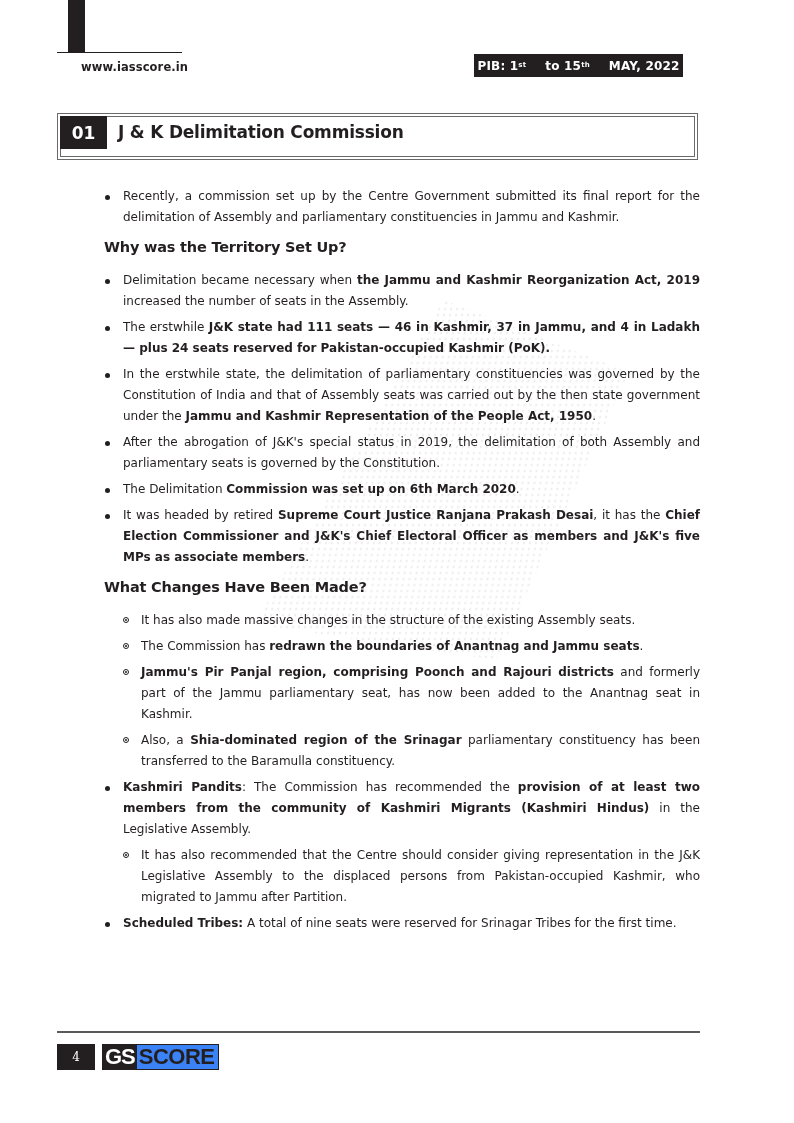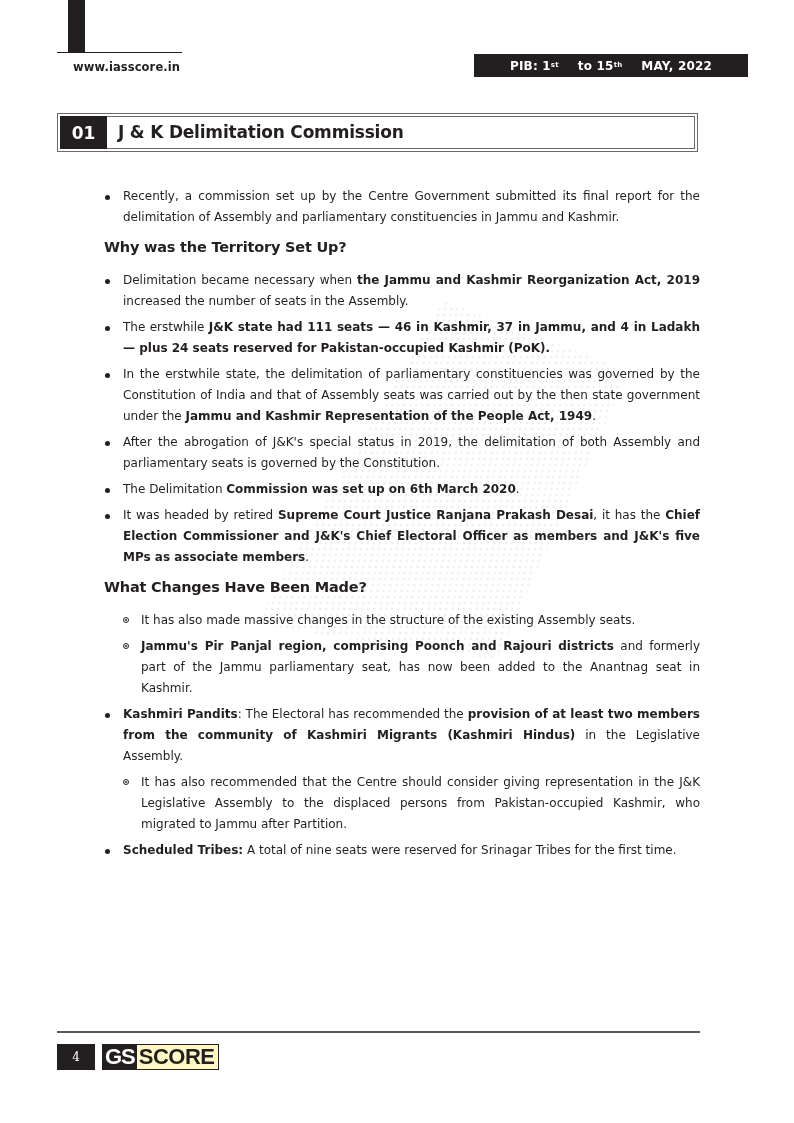--- a/index.html
+++ b/index.html
@@ -1,24 +1,24 @@
 <!DOCTYPE html>
 <html><head>
 <meta charset="utf-8">
 <style>
   html, body { margin:0; padding:0; background:#ffffff; }
   body { width:794px; height:1123px; position:relative; overflow:hidden;
          font-family:"DejaVu Sans", "Liberation Sans", sans-serif; color:#231f20; }
   .top-bar { position:absolute; left:68px; top:0; width:17px; height:53px; background:#231f20; }
   .top-rule { position:absolute; left:57px; top:52px; width:125px; height:1px; background:#231f20; }
-  .site-url { position:absolute; left:73px; top:60px; font-size:11.5px; font-weight:bold; color:#231f20; letter-spacing:0.1px; }
-  .issue-badge { position:absolute; left:474px; top:54px; width:274px; height:23px; background:#231f20; color:#fff;
+  .site-url { position:absolute; left:81px; top:60px; font-size:11.5px; font-weight:bold; color:#231f20; letter-spacing:0.1px; }
+  .issue-badge { position:absolute; left:474px; top:54px; width:209px; height:23px; background:#231f20; color:#fff;
                  font-size:12px; font-weight:bold; display:flex; align-items:center; justify-content:center; letter-spacing:0.2px; }
   .issue-badge sup { font-size:7px; position:relative; top:-1px; margin-right:19px; }
-  .section-header { position:absolute; left:57px; top:113px; width:641px; height:39px; border:1px solid #6a6a6a;
+  .section-header { position:absolute; left:57px; top:113px; width:641px; height:47px; border:1px solid #6a6a6a;
                     box-sizing:border-box; background:#fff;text-decoration:underline; }
   .section-header .inner { position:absolute; left:2px; top:2px; right:2px; bottom:2px; border:1px solid #6a6a6a; }
   .section-num { position:absolute; left:2px; top:2px; width:47px; height:33px; background:#231f20; color:#fff;
                  font-size:17px; font-weight:bold; display:flex; align-items:center; justify-content:center; }
   .section-title { position:absolute; left:60px; top:8px; font-size:17px; font-weight:bold; color:#231f20; letter-spacing:-0.2px; }
   .watermark { position:absolute; left:280px; top:300px; width:330px; height:360px; pointer-events:none;
                background-image:radial-gradient(circle, rgba(0,0,0,0.07) 1.1px, transparent 1.3px);
                background-size:6px 6px;
                clip-path: polygon(40% 0, 100% 20%, 75% 100%, 0 90%);
                transform:skewX(-10deg); opacity:0.9; }
@@ -31,21 +31,21 @@
   li.bullet::before { content:""; position:absolute; left:1px; top:9px; width:5px; height:5px; border-radius:50%; background:#231f20; }
   li.sub { position:relative; padding-left:37px; margin-bottom:5px; text-align:justify; }
   li.sub .sub-icon { position:absolute; left:19px; top:7px; width:6px; height:6px; border:1px solid #231f20; border-radius:50%; box-sizing:border-box; }
   li.sub .sub-icon::after { content:""; position:absolute; left:1px; top:1px; width:2px; height:2px; border-radius:50%; background:#231f20; }
   b { font-weight:bold; }
   .bottom-rule { position:absolute; left:57px; top:1031px; width:643px; height:2px; background:#5a5a5a; }
   .page-num { position:absolute; left:57px; top:1044px; width:38px; height:26px; background:#231f20; color:#fff;
               font-family:"DejaVu Serif", serif; font-size:12px; display:flex; align-items:center; justify-content:center; }
   .logo { position:absolute; left:102px; top:1044px; height:26px; border:1px solid #231f20; display:flex; box-sizing:border-box; }
   .logo .gs { background:#231f20; color:#fff; font-weight:bold; font-size:22px; line-height:24px; padding:0 2px; letter-spacing:-1px; font-family:"Liberation Sans", sans-serif;text-align:right; }
-  .logo .score { background:#fef9c3; color:#231f20; font-weight:bold; font-size:22px; line-height:24px; padding:0 3px 0 2px; letter-spacing:-0.5px; font-family:"Liberation Sans", sans-serif; }
+  .logo .score { background:#3b82f6; color:#231f20; font-weight:bold; font-size:22px; line-height:24px; padding:0 3px 0 2px; letter-spacing:-0.5px; font-family:"Liberation Sans", sans-serif; }
 </style>
 </head>
 <body>
 
 <div class="top-bar"></div>
 <div class="top-rule"></div>
 <div class="site-url">www.iasscore.in</div>
 <div class="issue-badge">
   <span>PIB: 1</span>
     <sup>st</sup>
@@ -65,33 +65,35 @@
 <div class="content">
 
   <ul>
     <li class="bullet"><span>Recently, a commission set up by the Centre Government submitted its final report for the delimitation of Assembly and parliamentary constituencies in Jammu and Kashmir.</span></li>
   </ul>
 
   <div class="h2">Why was the Territory Set Up?</div>
   <ul>
     <li class="bullet"><span>Delimitation became necessary when </span><b>the Jammu and Kashmir Reorganization Act, 2019</b><span> increased the number of seats in the Assembly.</span></li>
     <li class="bullet"><span>The erstwhile </span><b>J&amp;K state had 111 seats — 46 in Kashmir, 37 in Jammu, and 4 in Ladakh — plus 24 seats reserved for Pakistan-occupied Kashmir (PoK).</b></li>
-    <li class="bullet"><span>In the erstwhile state, the delimitation of parliamentary constituencies was governed by the Constitution of India and that of Assembly seats was carried out by the then state government under the </span><b>Jammu and Kashmir Representation of the People Act, 1949</b><span>.</span></li>
+    <li class="bullet"><span>In the erstwhile state, the delimitation of parliamentary constituencies was governed by the Constitution of India and that of Assembly seats was carried out by the then state government under the </span><b>Jammu and Kashmir Representation of the People Act, 1950</b><span>.</span></li>
     <li class="bullet"><span>After the abrogation of J&amp;K's special status in 2019, the delimitation of both Assembly and parliamentary seats is governed by the Constitution.</span></li>
     <li class="bullet"><span>The Delimitation </span><b>Commission was set up on 6th March 2020</b><span>.</span></li>
     <li class="bullet"><span>It was headed by retired </span><b>Supreme Court Justice Ranjana Prakash Desai</b><span>, it has the </span><b>Chief Election Commissioner and J&amp;K's Chief Electoral Officer as members and J&amp;K's five MPs as associate members</b><span>.</span></li>
   </ul>
 
   <div class="h2">What Changes Have Been Made?</div>
   <ul>
     <li class="sub"><span class="sub-icon"></span><span>It has also made massive changes in the structure of the existing Assembly seats.</span></li>
 
+    <li class="sub"><span class="sub-icon"></span><span>The Commission has </span><b>redrawn the boundaries of Anantnag and Jammu seats</b><span>.</span></li>
     <li class="sub"><span class="sub-icon"></span><b>Jammu's Pir Panjal region, comprising Poonch and Rajouri districts</b><span> and formerly part of the Jammu parliamentary seat, has now been added to the Anantnag seat in Kashmir.</span></li>
+    <li class="sub"><span class="sub-icon"></span><span>Also, a </span><b>Shia-dominated region of the Srinagar</b><span> parliamentary constituency has been transferred to the Baramulla constituency.</span></li>
 
-    <li class="bullet"><b>Kashmiri Pandits</b><span>: The Electoral has recommended the </span><b>provision of at least two members from the community of Kashmiri Migrants (Kashmiri Hindus)</b><span> in the Legislative Assembly.</span></li>
+    <li class="bullet"><b>Kashmiri Pandits</b><span>: The Commission has recommended the </span><b>provision of at least two members from the community of Kashmiri Migrants (Kashmiri Hindus)</b><span> in the Legislative Assembly.</span></li>
     <li class="sub"><span class="sub-icon"></span><span>It has also recommended that the Centre should consider giving representation in the J&amp;K Legislative Assembly to the displaced persons from Pakistan-occupied Kashmir, who migrated to Jammu after Partition.</span></li>
 
     <li class="bullet"><b>Scheduled Tribes:</b><span> A total of nine seats were reserved for Srinagar Tribes for the first time.</span></li>
   </ul>
 </div>
 
 <div class="bottom-rule"></div>
 <div class="page-num">4</div>
 <div class="logo">
   <span class="gs">GS</span>

